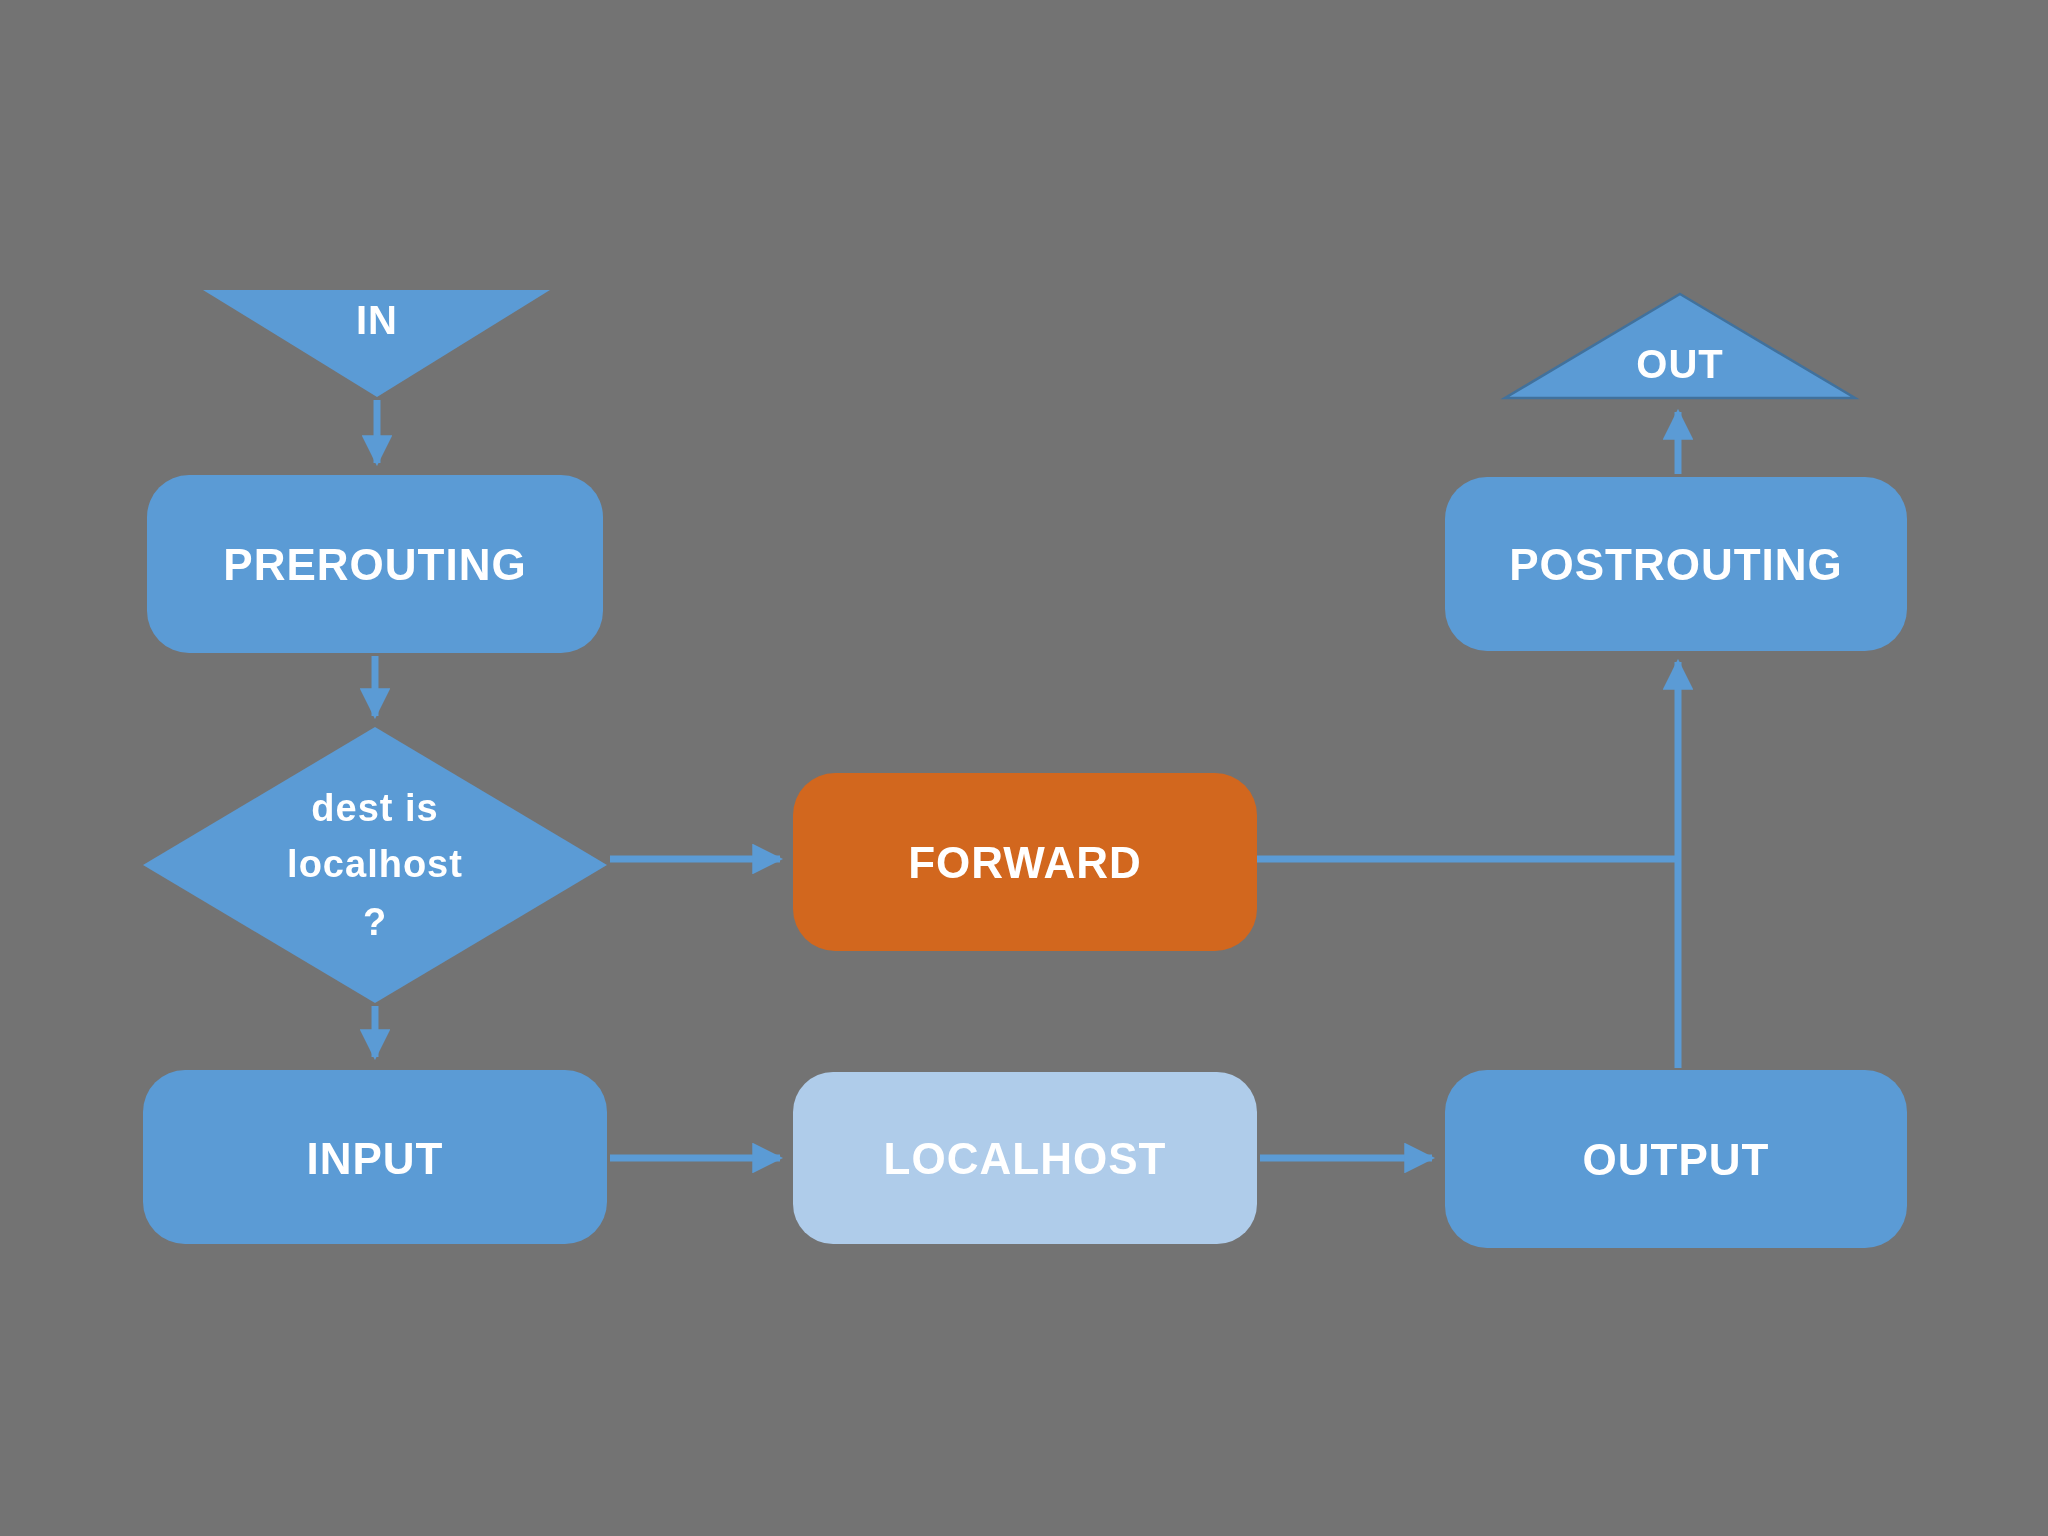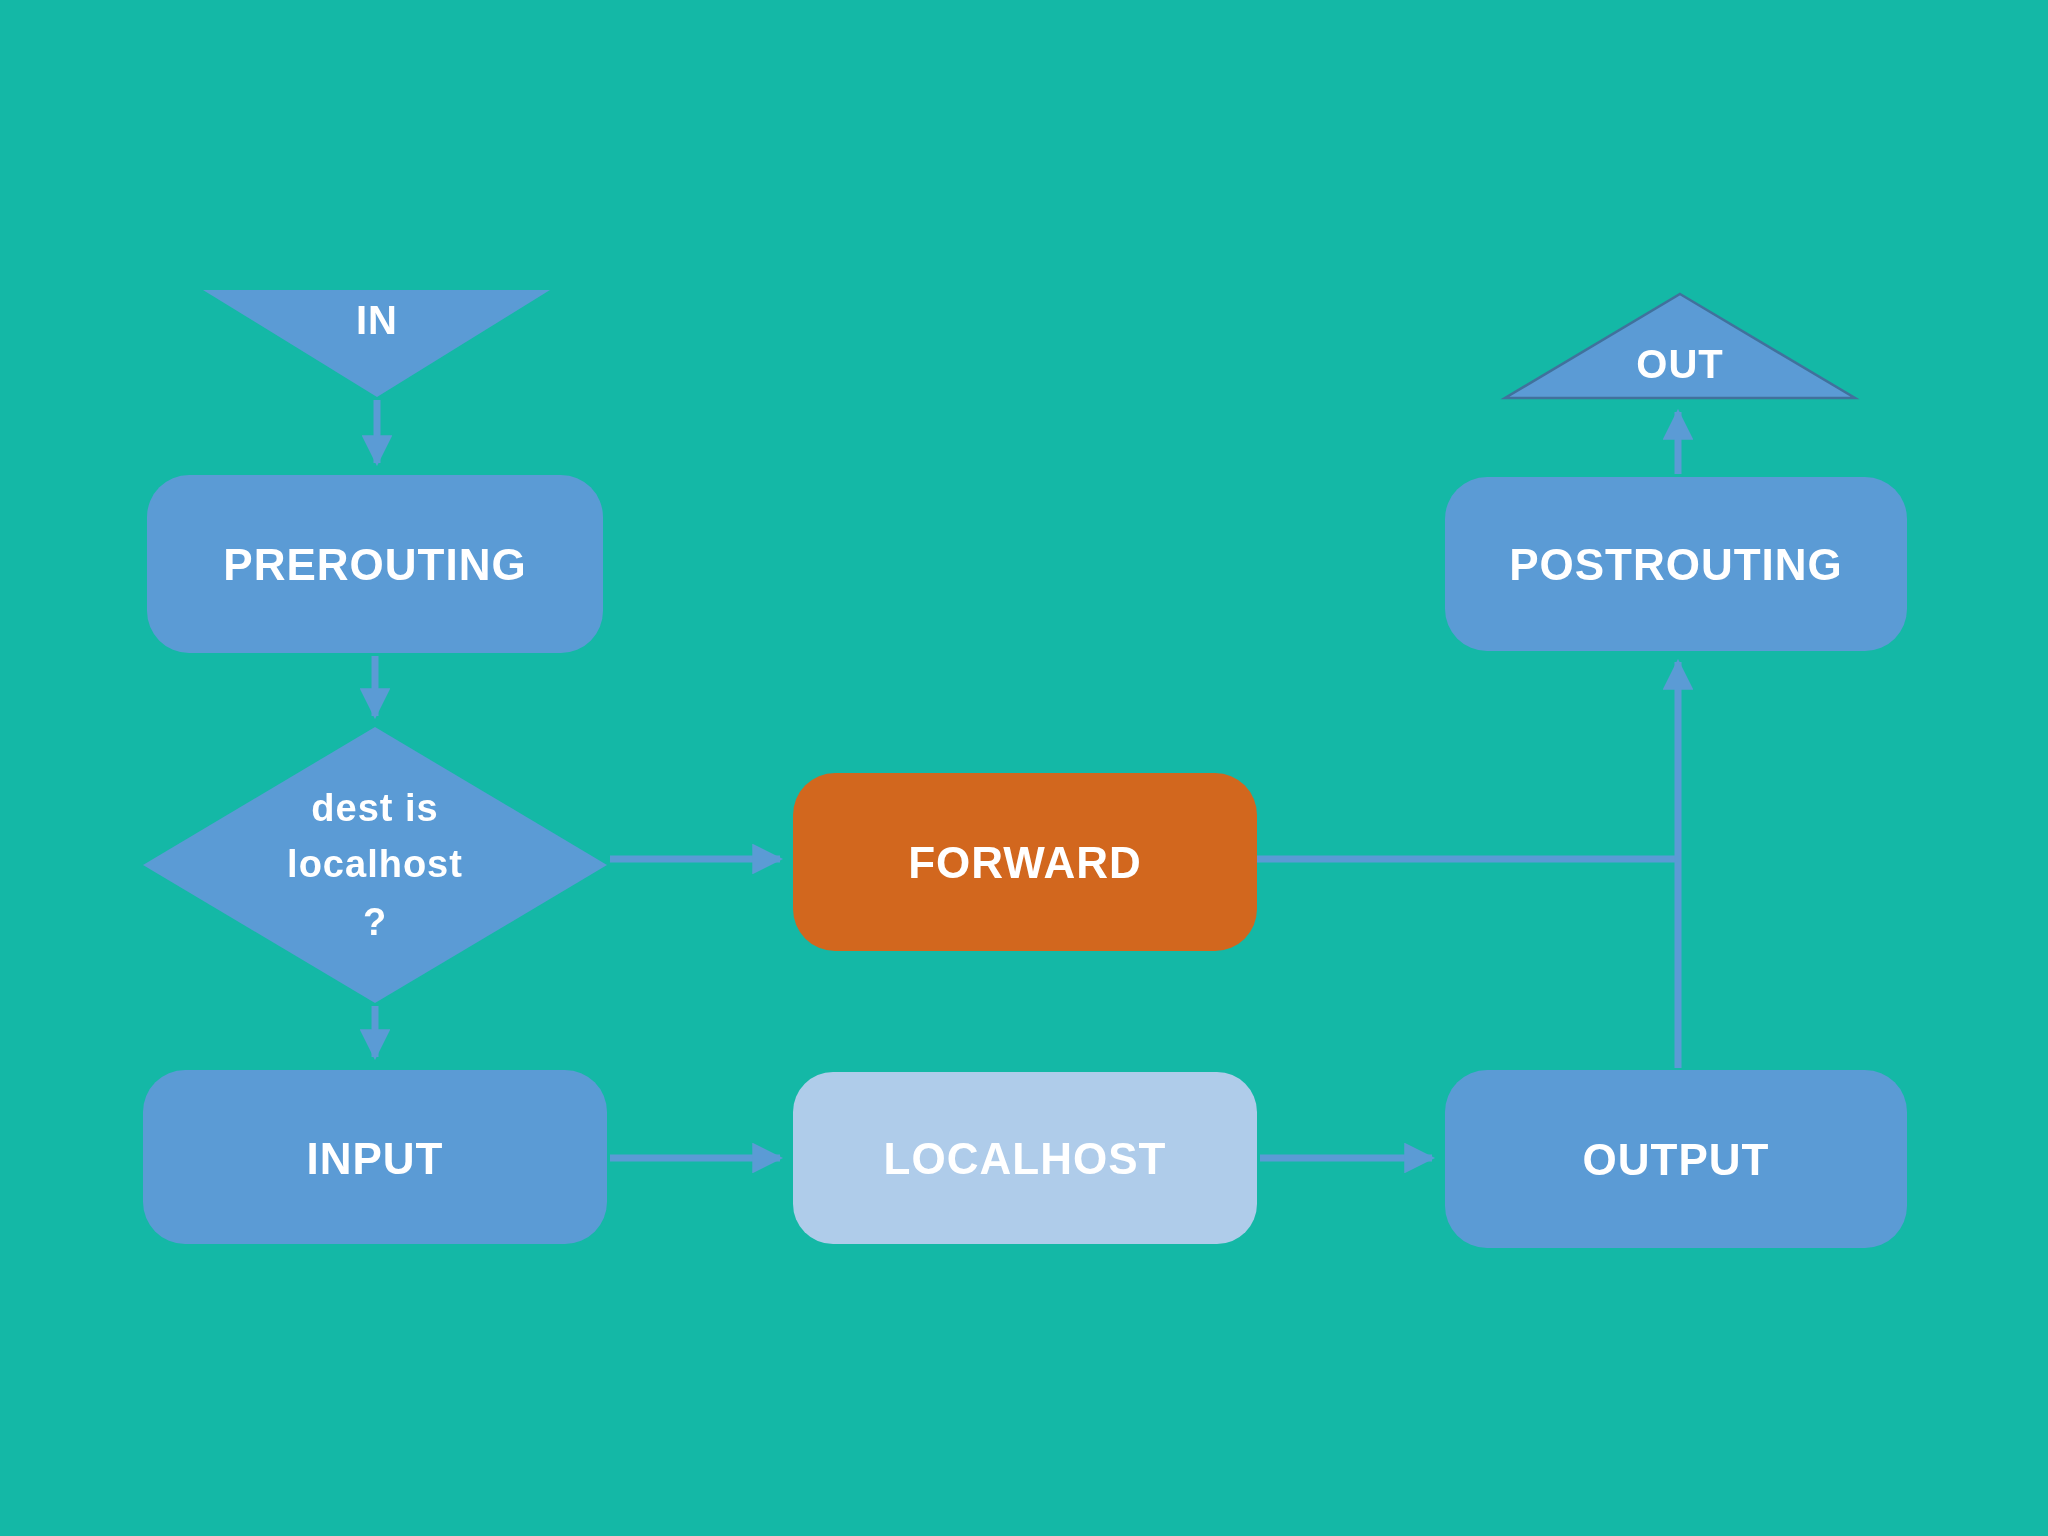--- a/index.html
+++ b/index.html
@@ -4,21 +4,21 @@
 <style>
   html, body {
     margin: 0;
     padding: 0;
     background: #FDFDFD;
   }
   .canvas-wrap {
     position: relative;
     width: 2048px;
     height: 1536px;
-    background: #14b8a6;
+    background: #737373;
     overflow: hidden;
     font-family: "Liberation Sans", sans-serif;
   }
   svg { display: block; }
   .edge {
     stroke: #5B9BD5;
     stroke-width: 7;
     fill: none;
   }
   .node-label {

